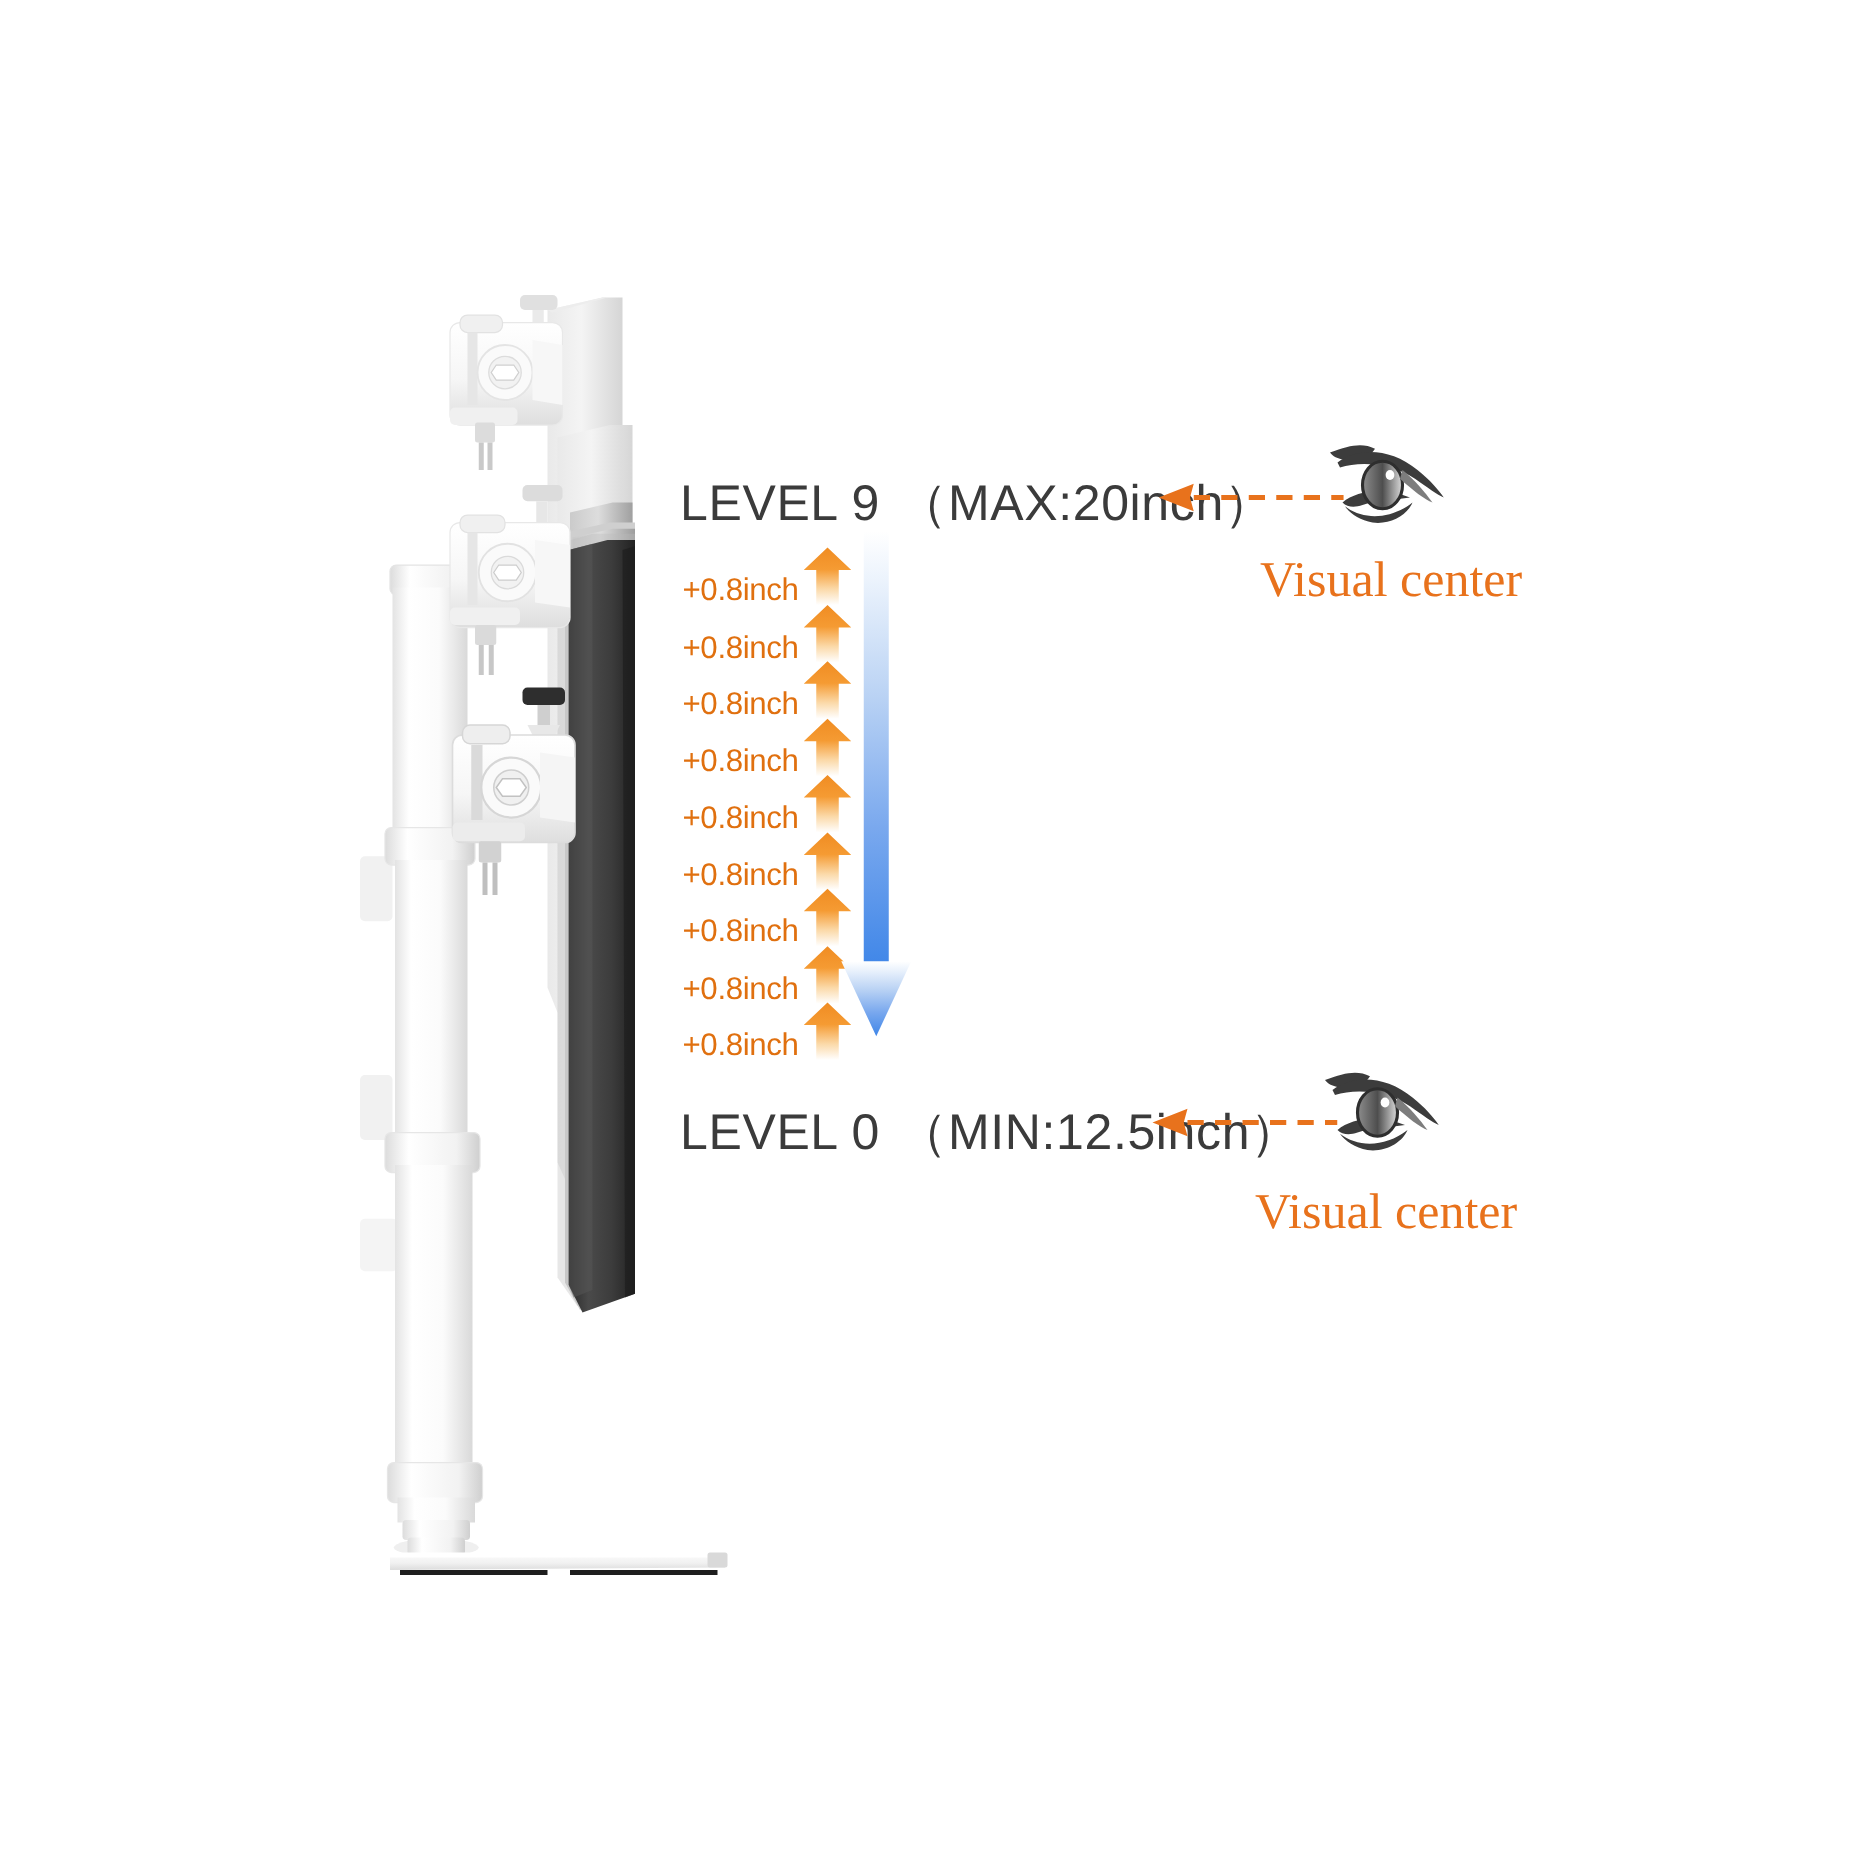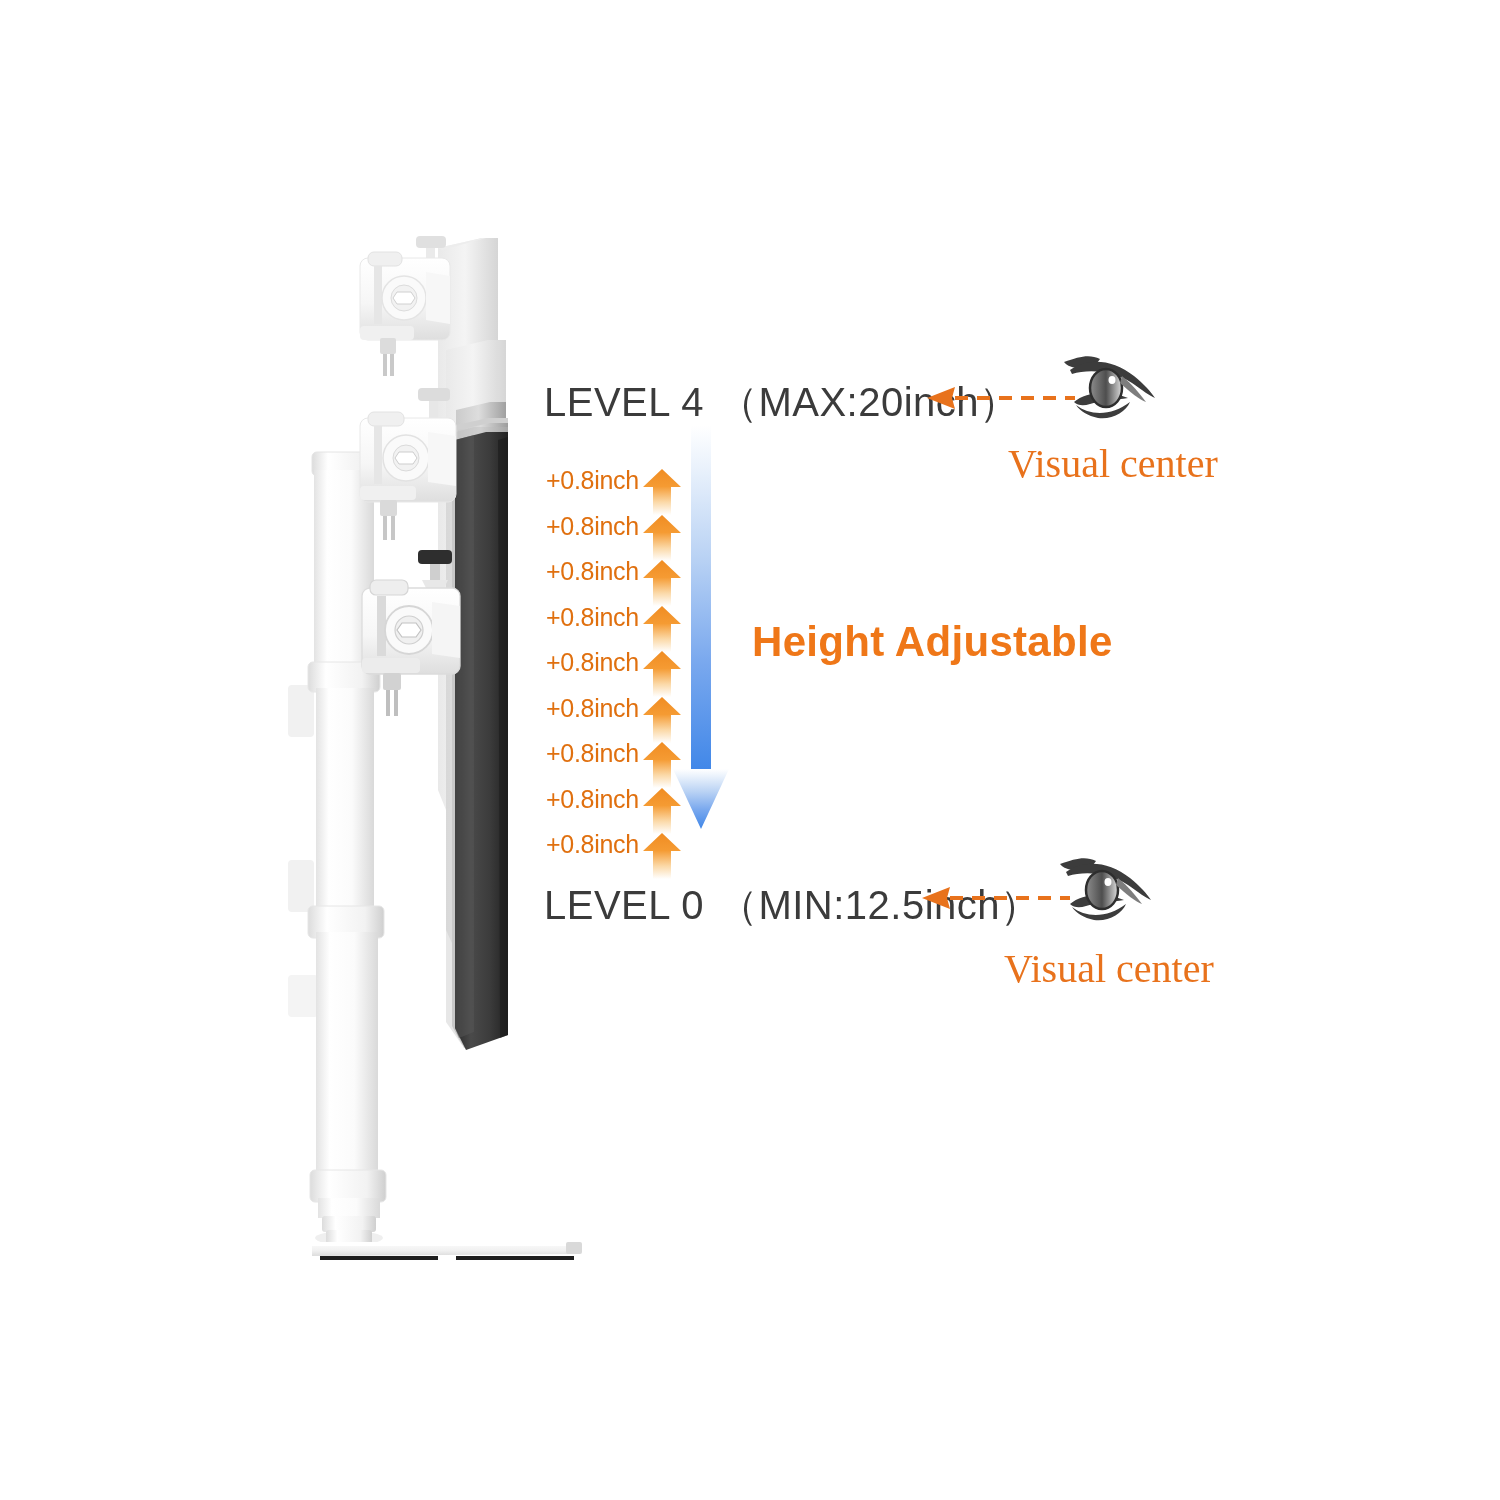--- a/index.html
+++ b/index.html
@@ -23,23 +23,22 @@
     color: #3b3b3b;
     font-size: 40px;
     font-weight: 400;
     letter-spacing: 0.5px;
   }
 
   
   .step-row {
     position: absolute;
     display: flex;
-    align-items: flex-start;
+    align-items: flex-end;
     height: 38px;
-    margin-top: 21px;
   }
   .step-text {
     color: #e0700f;
     font-size: 25px;
     font-weight: 400;
     letter-spacing: -0.3px;
     line-height: 1;
     white-space: nowrap;
   }
   .step-arrow {
@@ -220,21 +219,21 @@
       <circle cx="159" cy="400" r="14" fill="#f0f0f0" stroke="#cfcfcf" stroke-width="1.2"></circle>
       <path d="M152 393 L166 393 L171 400 L166 407 L152 407 L147 400 Z" fill="#ffffff" stroke="#c2c2c2" stroke-width="1.2"></path>
       <path d="M182 372 L210 376 L210 428 L182 424 Z" fill="#f5f5f5"></path>
       <rect x="133" y="443" width="18" height="17" rx="2" fill="#d2d2d2"></rect>
       <rect x="136" y="460" width="4" height="26" fill="#bfbfbf"></rect>
       <rect x="144" y="460" width="4" height="26" fill="#bfbfbf"></rect>
     </g>
   </svg>
 
   <div class="level-label" style="left:544px; top:375px;">
-    <span>LEVEL 4</span><span style="display:inline-block;width:14px"></span><span>（MAX:20inch）</span>
+    <span>LEVEL 9</span><span style="display:inline-block;width:14px"></span><span>（MAX:20inch）</span>
   </div>
 
   <svg class="dash-line" style="left:925px; top:382px;" width="150" height="34">
     <line x1="30" y1="16" x2="150" y2="16" stroke="#e8721c" stroke-width="4" stroke-dasharray="13,9"></line>
     <path d="M2 16 L30 5 L27 16 L30 27 Z" fill="#e8721c"></path>
   </svg>
 
   <svg class="eye-group" style="left:1056px; top:350px;" width="110" height="76" viewBox="0 0 110 76">
     <defs>
       <linearGradient id="iris1" x1="0" y1="0" x2="1" y2="0">
@@ -390,21 +389,20 @@
         <stop offset="12%" stop-color="#eaf2fc"></stop>
         <stop offset="38%" stop-color="#b9d2f4"></stop>
         <stop offset="68%" stop-color="#79a8ee"></stop>
         <stop offset="100%" stop-color="#3f86e8"></stop>
       </linearGradient>
     </defs>
     <rect x="25" y="0" width="20" height="350" fill="url(#gBlue)"></rect>
     <path d="M7 344 L63 344 L35 404 Z" fill="url(#gBlue)"></path>
   </svg>
 
-  <div id="height-adjustable" style="left:752px; top:618px;">Height Adjustable</div>
 
   <div class="level-label" style="left:544px; top:878px;">
     <span>LEVEL 0</span><span style="display:inline-block;width:14px"></span><span>（MIN:12.5inch）</span>
   </div>
 
   <svg class="dash-line" style="left:920px; top:882px;" width="150" height="34">
     <line x1="30" y1="16" x2="150" y2="16" stroke="#e8721c" stroke-width="4" stroke-dasharray="13,9"></line>
     <path d="M2 16 L30 5 L27 16 L30 27 Z" fill="#e8721c"></path>
   </svg>
 

